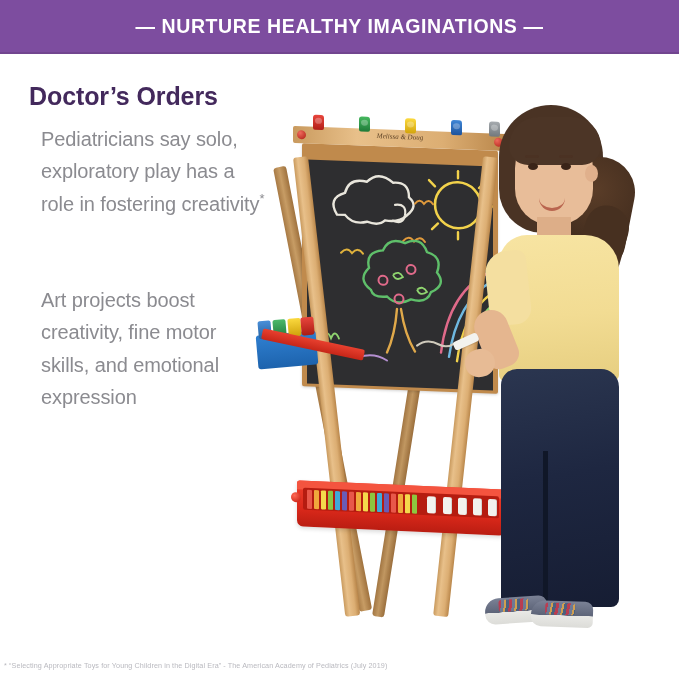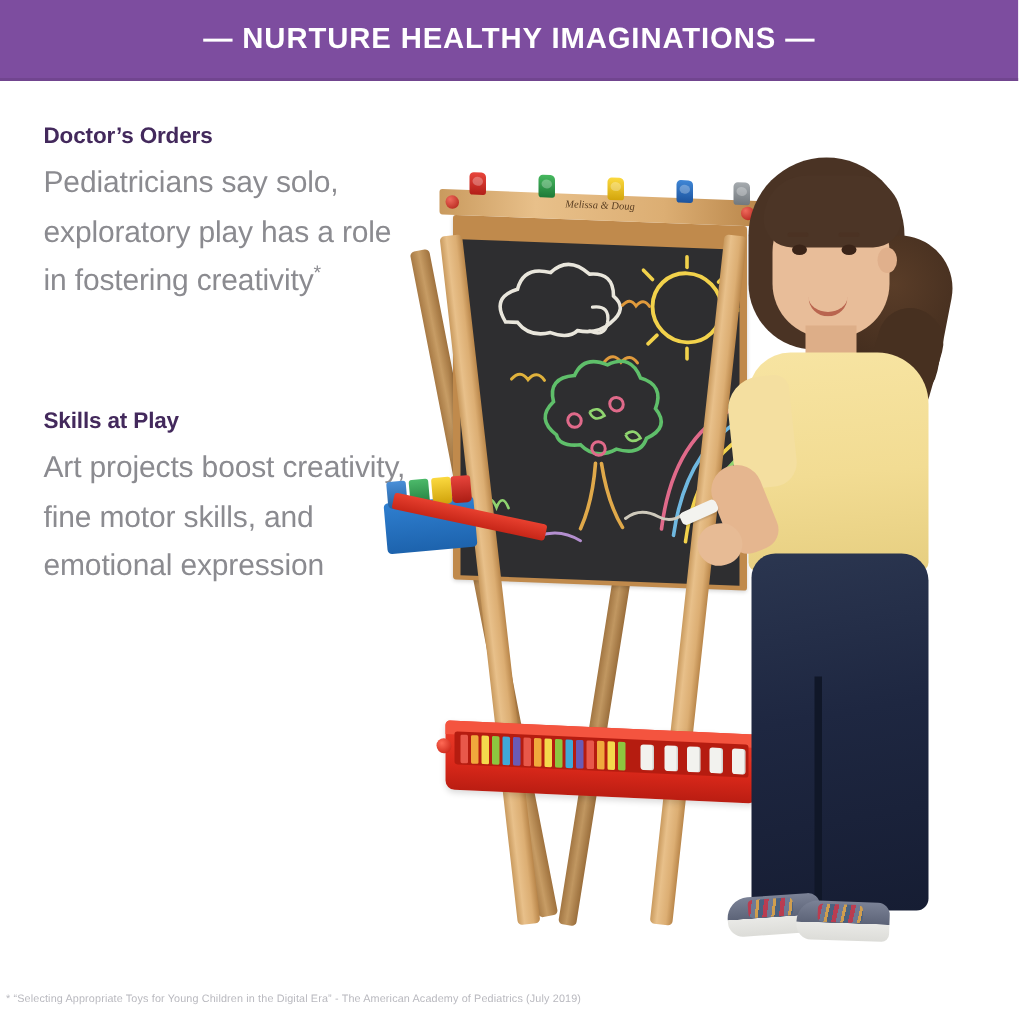--- a/index.html
+++ b/index.html
@@ -40,32 +40,32 @@
   }
 
   
   .copy-block { position: absolute; left: 29px; width: 250px; }
   #block-0 { top: 82px; }
   #block-1 { top: 272px; }
   #block-2 { top: 500px; }
 
   .copy-head {
     color: #43295c;
-    font-size: 15px;
+    font-size: 25px;
     font-weight: bold;
     letter-spacing: -0.1px;
     margin: 0 0 7px 0;
     line-height: 1.15;
   }
   .copy-body {
     color: #8b8b90;
     font-size: 20px;
     font-weight: 300;
     line-height: 1.62;
-    margin: 0;
+    margin: 12px;
     letter-spacing: -0.1px;
   }
   .copy-body .sup {
     font-size: 13px;
     vertical-align: super;
   }
 
   
   #footnote {
     position: absolute;
@@ -395,21 +395,20 @@
   <div id="banner">
     <div id="banner-text">— NURTURE HEALTHY IMAGINATIONS —</div>
   </div>
 
   <div class="copy-block" id="block-0">
     <p class="copy-head">Doctor’s Orders</p>
     <p class="copy-body"><span>Pediatricians say solo, exploratory play has a role in fostering creativity</span><span class="sup">*</span></p>
   </div>
 
   <div class="copy-block" id="block-1">
-    <p class="copy-head">Skills at Play</p>
     <p class="copy-body">Art projects boost creativity, fine motor skills, and emotional expression</p>
   </div>
 
   <div class="copy-block" id="block-2">
   </div>
 
   <div id="photo">
 
     <div id="leg-rear" class="wood-dark"></div>
     <div id="leg-rear-2" class="wood-dark"></div>

